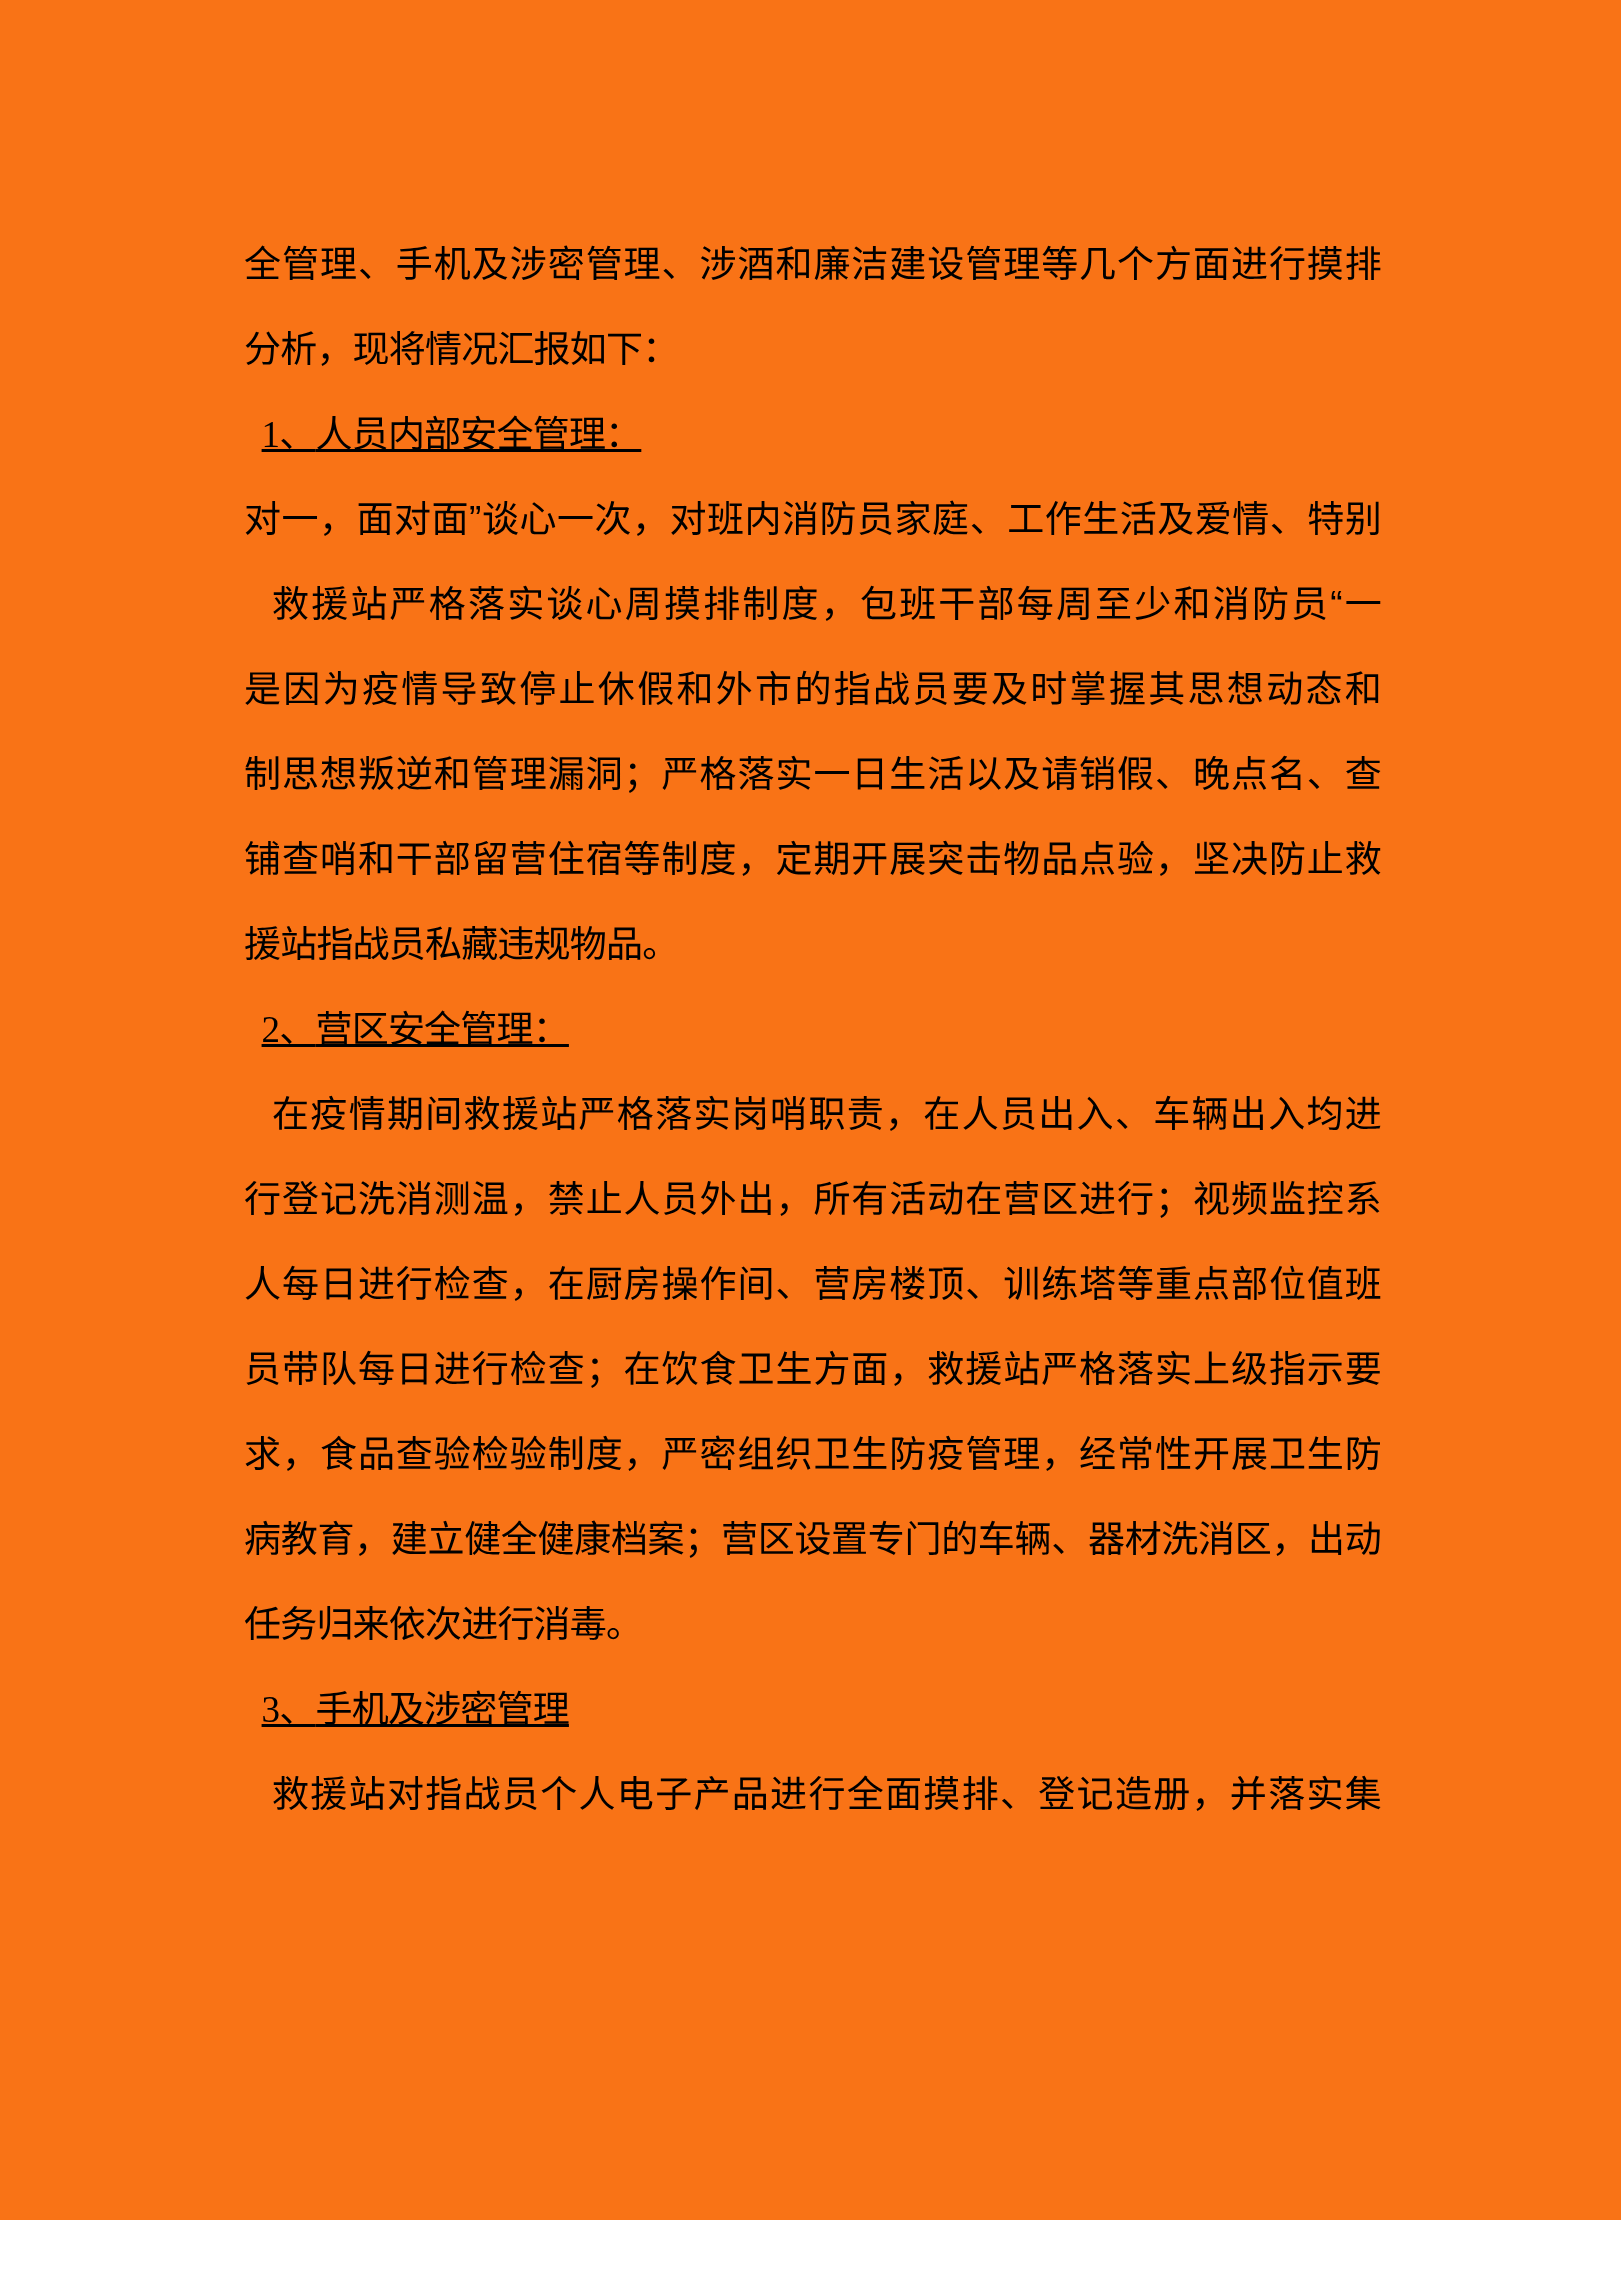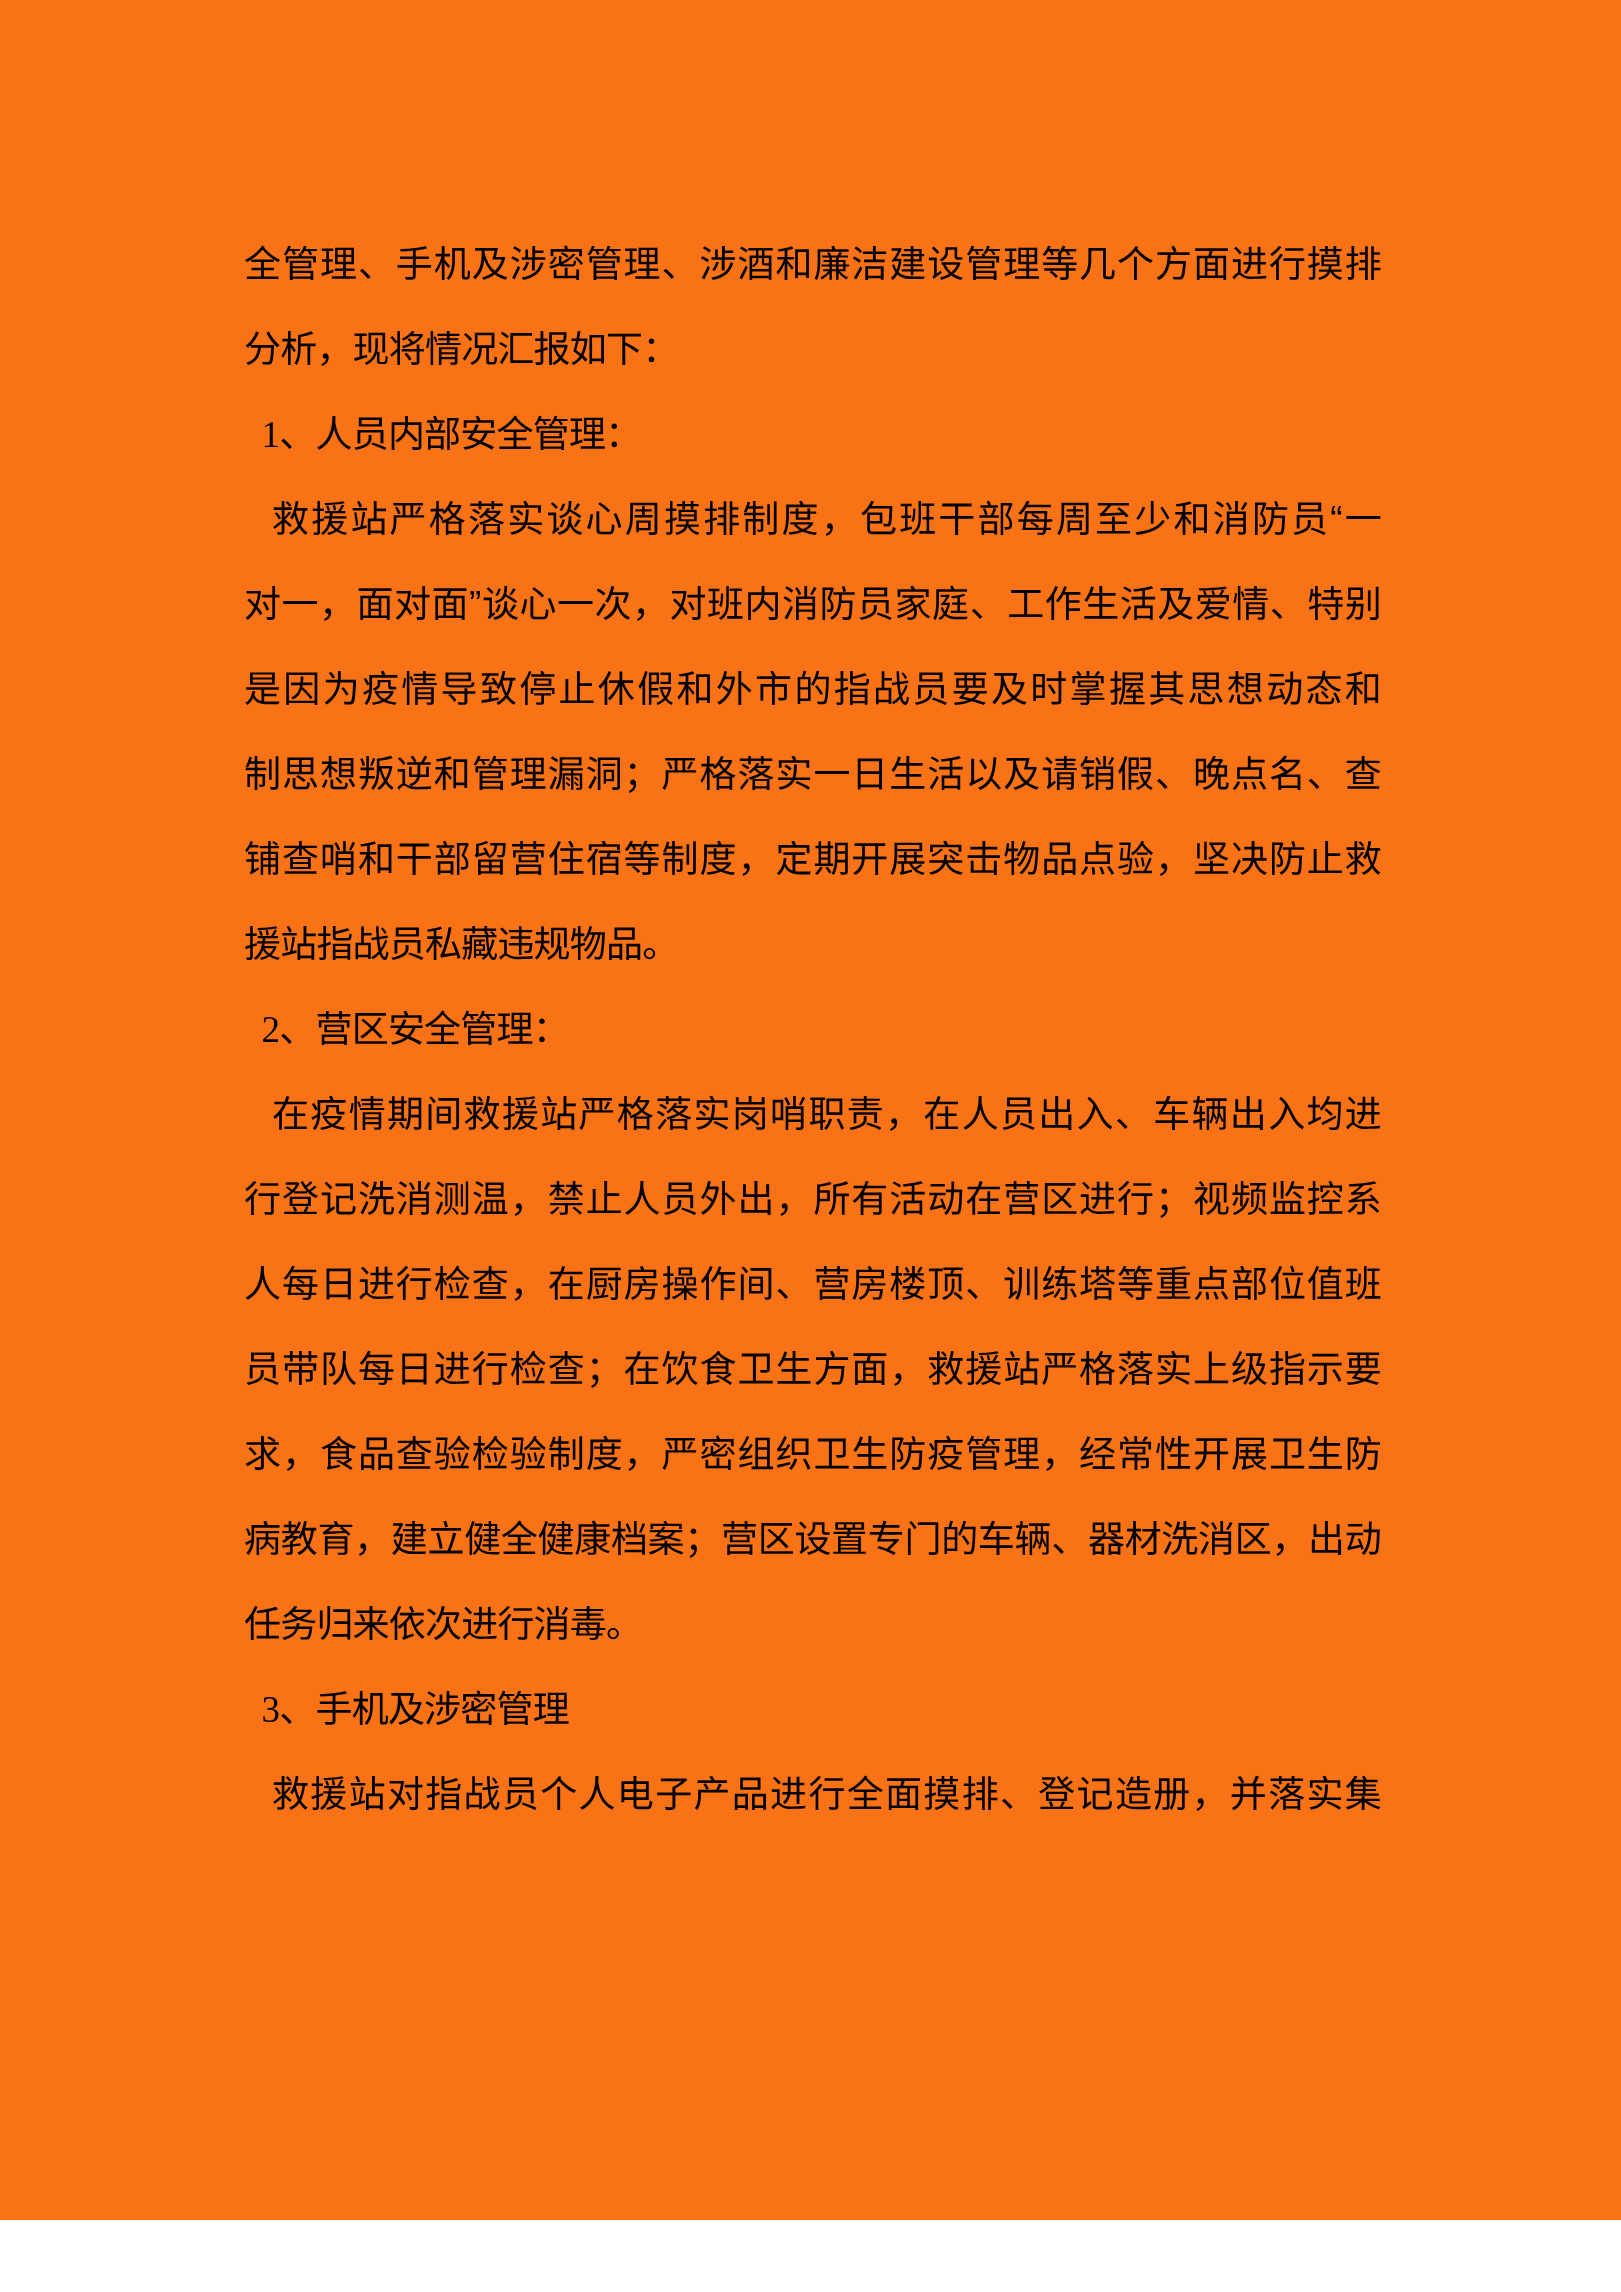--- a/index.html
+++ b/index.html
@@ -32,35 +32,36 @@
   .line.justified {
     text-align: justify;
     text-align-last: justify;
     text-justify: inter-character;
   }
   .line.para-first {
     text-indent: 28px;
   }
   .line.heading {
     text-indent: 17.6px;
+    text-decoration: underline;
   }
   .heading .heading-num {
     font-family: "Liberation Serif", serif;
   }
 </style>
 </head>
 <body>
 
 <div class="page">
   <div class="text-column">
       <div class="line justified">全管理、手机及涉密管理、涉酒和廉洁建设管理等几个方面进行摸排</div>
       <div class="line">分析，现将情况汇报如下：</div>
       <div class="line heading"><span class="heading-num">1、</span><span class="heading-title">人员内部安全管理：</span></div>
+      <div class="line justified">对一，面对面”谈心一次，对班内消防员家庭、工作生活及爱情、特别</div>
       <div class="line justified para-first">救援站严格落实谈心周摸排制度，包班干部每周至少和消防员“一</div>
-      <div class="line justified">对一，面对面”谈心一次，对班内消防员家庭、工作生活及爱情、特别</div>
       <div class="line justified">是因为疫情导致停止休假和外市的指战员要及时掌握其思想动态和</div>
       <div class="line justified">制思想叛逆和管理漏洞；严格落实一日生活以及请销假、晚点名、查</div>
       <div class="line justified">铺查哨和干部留营住宿等制度，定期开展突击物品点验，坚决防止救</div>
       <div class="line">援站指战员私藏违规物品。</div>
       <div class="line heading"><span class="heading-num">2、</span><span class="heading-title">营区安全管理：</span></div>
       <div class="line justified para-first">在疫情期间救援站严格落实岗哨职责，在人员出入、车辆出入均进</div>
       <div class="line justified">行登记洗消测温，禁止人员外出，所有活动在营区进行；视频监控系</div>
       <div class="line justified">人每日进行检查，在厨房操作间、营房楼顶、训练塔等重点部位值班</div>
       <div class="line justified">员带队每日进行检查；在饮食卫生方面，救援站严格落实上级指示要</div>
       <div class="line justified">求，食品查验检验制度，严密组织卫生防疫管理，经常性开展卫生防</div>

